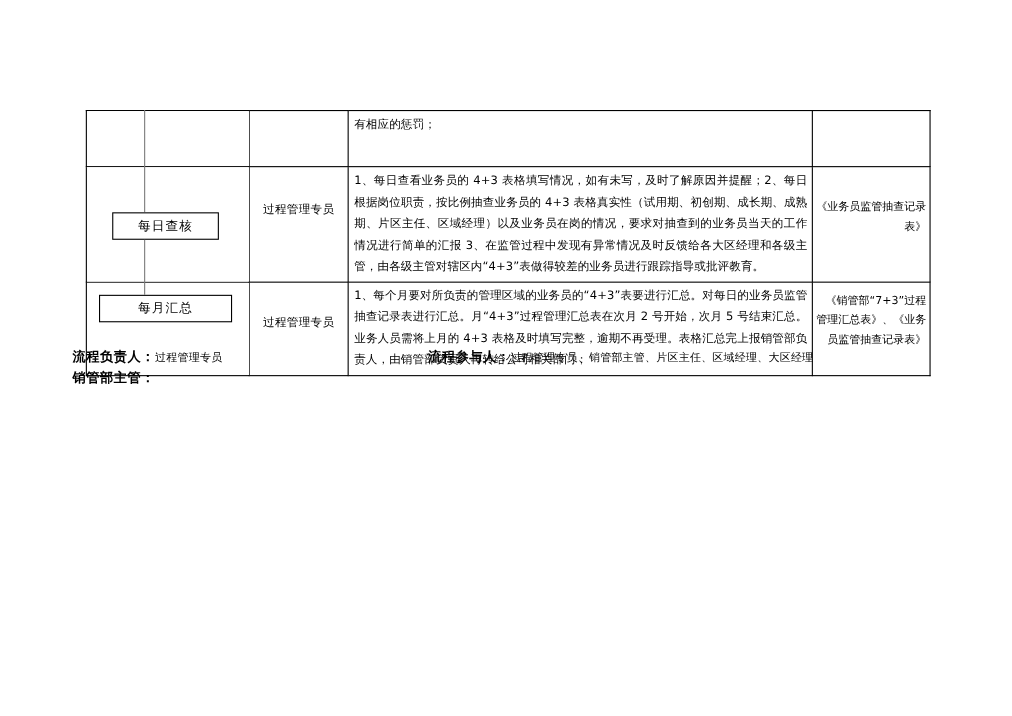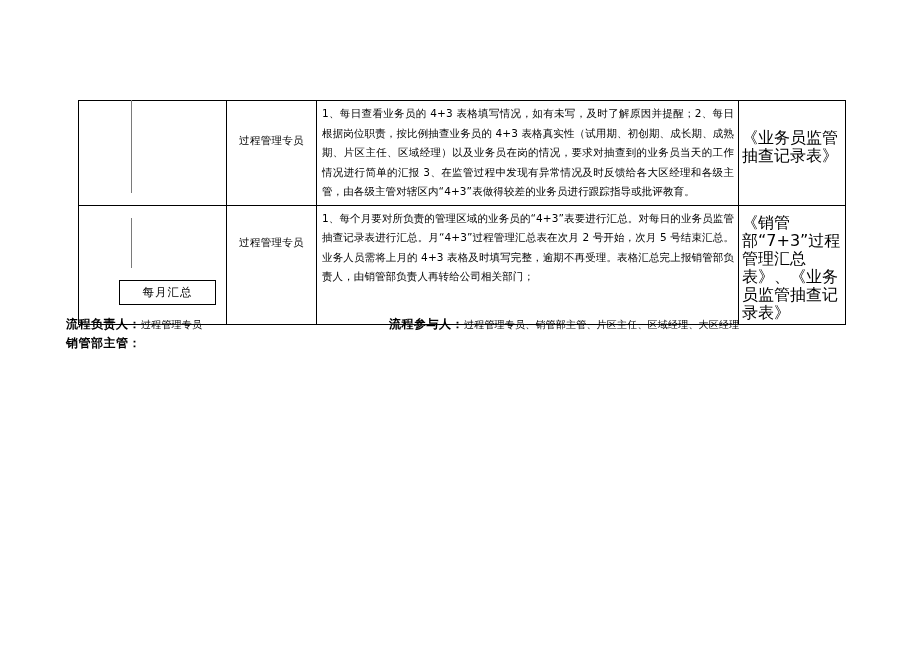--- a/index.html
+++ b/index.html
@@ -63,23 +63,23 @@
     font-size: 10.5px;
     line-height: 19.5px;
     text-align: justify;
     text-justify: inter-ideograph;
     padding: 3px 4px 3px 5px;
     color: #000;
     letter-spacing: 0.1px;
   }
 
   .form-text {
-    font-size: 16px;
+    font-size: 10px;
     line-height: 18px;
-    text-align: left;
+    text-align: right;
     color: #000;
     padding: 2px 3px;
   }
   .form-mid  { padding-top: 28px; }
   .form-mid2 { padding-top: 8px; }
 
   
   .flow-box {
     position: absolute;
     border: 1px solid #000000;
@@ -101,25 +101,24 @@
 
   
   #box-daily {
     left: 24px;
     top: 93px;
     width: 97px;
     height: 25px;
   }
   
   #box-monthly {
-    left: 41px;
+    left: 12px;
     top: 168px;
-    width: 97px;
+    width: 121px;
     height: 25px;
-    margin-top: 12px;
   }
   
   #conn-top {
     left: 53px;
     top: 0px;
     height: 93px;
   }
   #conn-mid {
     left: 53px;
     top: 118px;
@@ -163,20 +162,32 @@
 <div id="page">
 
   <table id="proc-table">
     <colgroup>
       <col class="col-flow">
       <col class="col-role">
       <col class="col-desc">
       <col class="col-form">
     </colgroup>
     <tbody>
+      <tr>
+        <td class="cell-flow"></td>
+        <td>
+          <div class="role-text"></div>
+        </td>
+        <td>
+          <div class="desc-text">有相应的惩罚；</div>
+        </td>
+        <td>
+          <div class="form-text"></div>
+        </td>
+      </tr>
 
       <tr>
         <td class="cell-flow2"></td>
         <td>
           <div class="role-text role-mid">过程管理专员</div>
         </td>
         <td>
           <div class="desc-text">1、每日查看业务员的 4+3 表格填写情况，如有未写，及时了解原因并提醒；2、每日根据岗位职责，按比例抽查业务员的 4+3 表格真实性（试用期、初创期、成长期、成熟期、片区主任、区域经理）以及业务员在岗的情况，要求对抽查到的业务员当天的工作情况进行简单的汇报 3、在监管过程中发现有异常情况及时反馈给各大区经理和各级主管，由各级主管对辖区内“4+3”表做得较差的业务员进行跟踪指导或批评教育。</div>
         </td>
         <td>
@@ -194,20 +205,21 @@
         </td>
         <td>
           <div class="form-text form-mid2">《销管部“7+3”过程管理汇总表》、《业务员监管抽查记录表》</div>
         </td>
       </tr>
     </tbody>
   </table>
 
   <div id="flow-overlay">
     <div class="connector" id="conn-top"></div>
+    <div class="flow-box" id="box-daily">每日查核</div>
     <div class="connector" id="conn-mid"></div>
     <div class="flow-box" id="box-monthly">每月汇总</div>
   </div>
 
   <div class="footer-line" id="parti-line">
     <span class="f-label">流程参与人：</span><span class="f-value">过程管理专员、销管部主管、片区主任、区域经理、大区经理</span>
   </div>
 
   <div class="footer-line" id="owner-line">
     <span class="f-label">流程负责人：</span><span class="f-value">过程管理专员</span>

